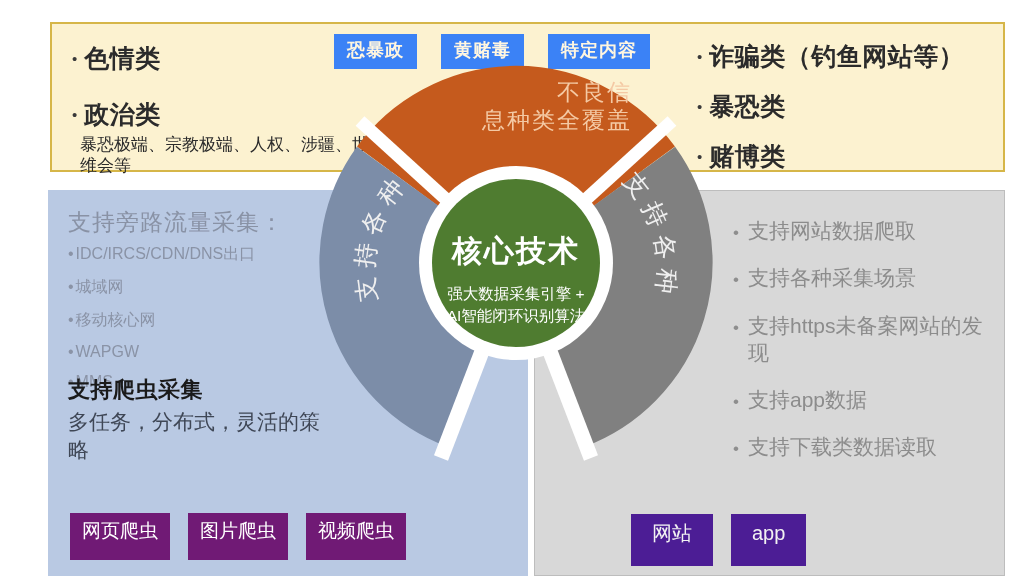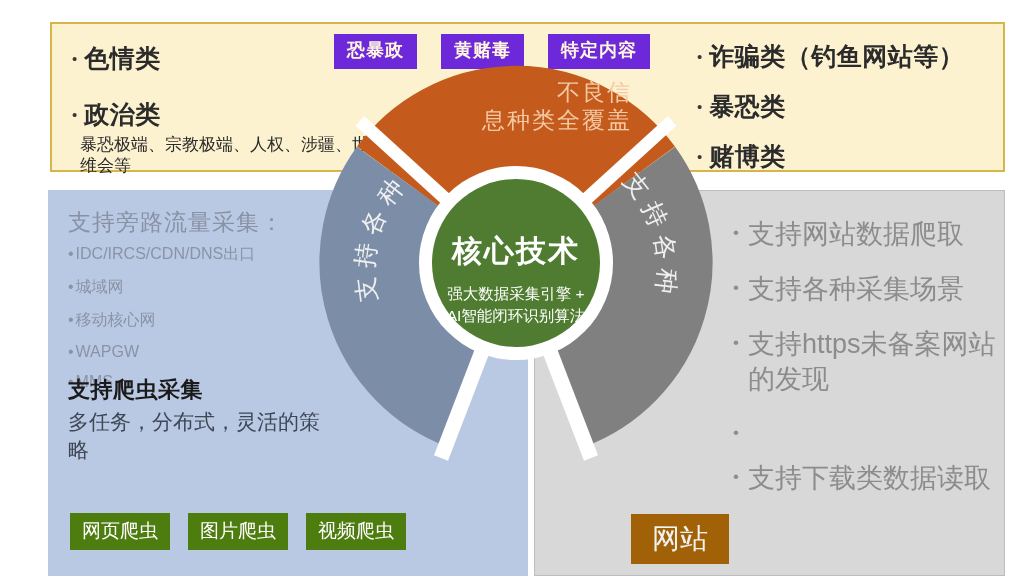--- a/index.html
+++ b/index.html
@@ -35,21 +35,21 @@
   #sub-text{
     font-size:17px;color:#2b2b2b;line-height:1.28;margin-top:1px;margin-left:8px;
     width:290px;
   }
   #right-topics{left:645px;top:16px;width:310px;}
   #right-topics .bl{margin-bottom:16px;}
 
   
   #chips{position:absolute;left:282px;top:10px;display:flex;gap:24px;}
   .chip{
-    background:#6d28d9;
+    background:#3b82f6;
     color:#FFF6E0;
     font-size:18px;font-weight:bold;
     padding:6px 13px 7px 13px;
     letter-spacing:1px;
     white-space:nowrap;
     line-height:1.2;
   }
 
   
   #left-panel{
@@ -80,38 +80,38 @@
     font-size:22px;font-weight:bold;color:#1a1a1a;letter-spacing:.5px;
   }
   #lp-desc{
     position:absolute;left:20px;top:218px;width:260px;
     font-size:21px;color:#3f4756;line-height:1.35;
   }
   #lp-buttons{
     position:absolute;left:22px;top:323px;display:flex;gap:18px;
   }
   .btn-blue{
-    background:#4d7c0f;color:#ffffff;
-    font-size:19px;padding:6px 12px 7px 12px;
+    background:#701a75;color:#ffffff;
+    font-size:19px;padding:6px 12px 17px 12px;
     white-space:nowrap;line-height:1.25;
   }
 
   
   #rp-list{position:absolute;left:198px;top:26px;width:265px;}
   .rp-item{
     display:flex;align-items:flex-start;margin-bottom:20px;
   }
   .rp-item .d{color:#8E8E8E;font-size:17px;margin-right:9px;line-height:1;margin-top:7px;}
-  .rp-item .t{font-size:27px;color:#8C8C8C;line-height:1.3;}
+  .rp-item .t{font-size:21px;color:#8C8C8C;line-height:1.3;}
   #rp-buttons{
     position:absolute;left:96px;top:323px;display:flex;gap:18px;
   }
   .btn-gray{
-    background:#a16207;color:#F2F2F2;
-    font-size:28px;padding:7px 21px 8px 21px;
+    background:#4c1d95;color:#F2F2F2;
+    font-size:20px;padding:7px 21px 20px 21px;
     white-space:nowrap;line-height:1.25;
   }
 
   
   #donut{
     position:absolute;left:311px;top:58px;width:410px;height:410px;z-index:5;
   }
   #donut svg{display:block;}
   .arc-label{
     fill:#efefef;
@@ -172,29 +172,31 @@
       <div class="rp-item">
           <span class="d">•</span>
           <span class="t">支持各种采集场景</span>
         </div>
       <div class="rp-item">
           <span class="d">•</span>
           <span class="t">支持https未备案网站的发现</span>
         </div>
       <div class="rp-item">
           <span class="d">•</span>
+          <span class="t">支持app数据</span>
         </div>
       <div class="rp-item">
           <span class="d">•</span>
           <span class="t">支持下载类数据读取</span>
         </div>
     </div>
 
     <div id="rp-buttons">
       <div class="btn-gray">网站</div>
+      <div class="btn-gray">app</div>
     </div>
   </div>
 
   <div id="donut">
     <svg width="410" height="410" viewBox="0 0 410 410" aria-hidden="true">
       <defs>
         
       </defs>
 
       <path d="M 88.0 119.2 A 145 145 0 0 1 322.0 119.2" fill="none" stroke="#C55A1D" stroke-width="104"></path>

